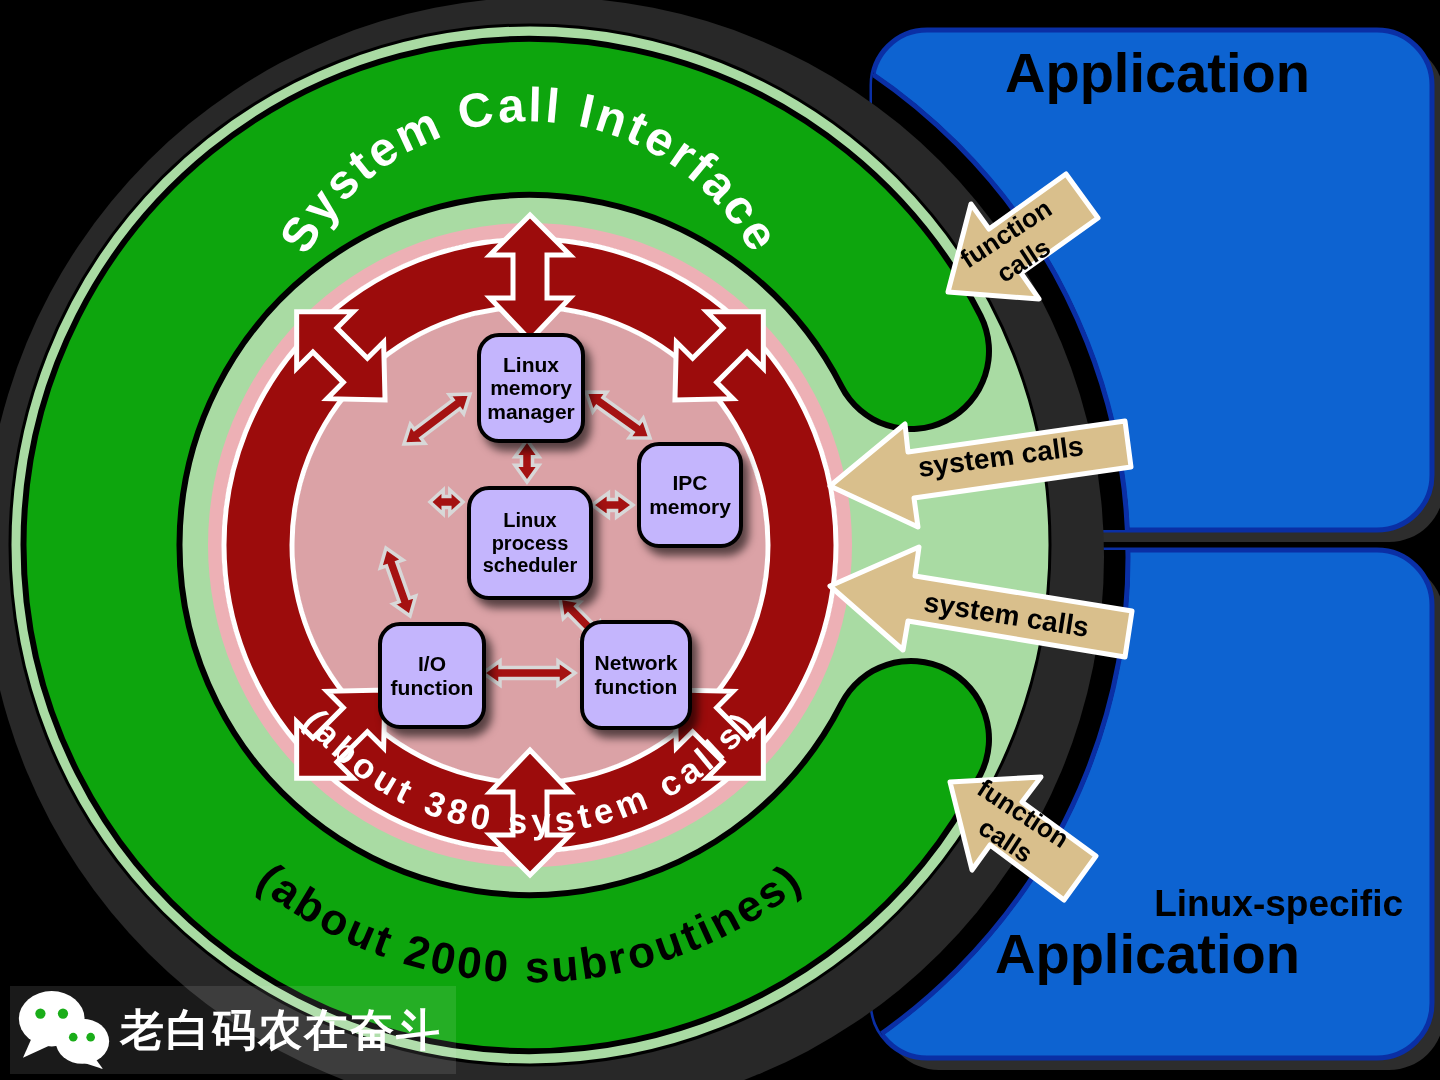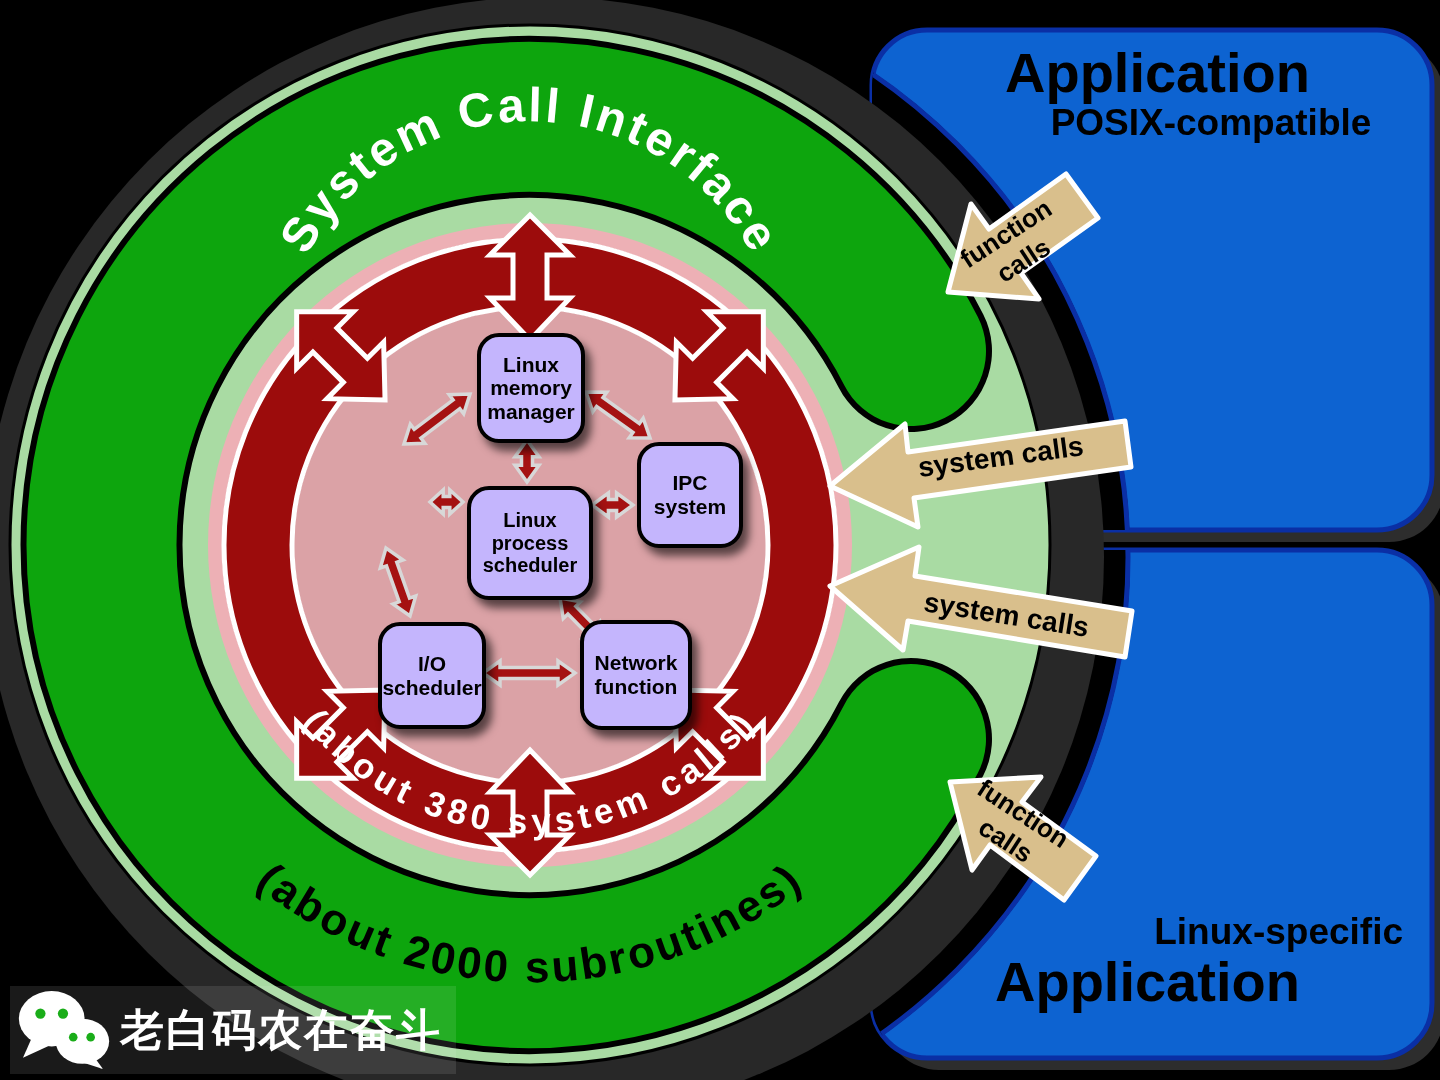--- a/index.html
+++ b/index.html
@@ -113,34 +113,33 @@
         <text y="-6">function</text>
         <text y="26">calls</text>
       </g>
     </g>
   </svg>
 
   <div class="kbox" style="left:477px;top:333px;width:100px;height:102px;">Linux
 memory
 manager</div>
   <div class="kbox" style="left:637px;top:442px;width:98px;height:98px;">IPC
-system</div>
+memory</div>
   <div class="kbox" style="left:467px;top:486px;width:118px;height:106px;font-size:20px;">Linux
 process
 scheduler</div>
   <div class="kbox" style="left:378px;top:622px;width:100px;height:99px;">I/O
-scheduler</div>
+function</div>
   <div class="kbox" style="left:580px;top:620px;width:104px;height:102px;">Network
 function</div>
 
   <div class="apptext" id="app-top" style="left:1005px;top:44px;width:412px;">
     <div class="app-big">Application</div>
-    <div class="app-small">POSIX-compatible</div>
   </div>
-  <div class="apptext" id="app-bottom" style="left:995px;top:884px;width:422px;margin-top:28px;">
+  <div class="apptext" id="app-bottom" style="left:995px;top:884px;width:422px;">
     <div class="app-small">Linux-specific</div>
     <div class="app-big">Application</div>
   </div>
 
   <div id="watermark">
     <svg width="96" height="80" viewBox="0 0 92 78">
       <ellipse cx="34" cy="28" rx="32" ry="27" fill="#fff"></ellipse>
       <path d="M14,48 L6,66 L32,54 Z" fill="#fff"></path>
       <circle cx="23" cy="23" r="5" fill="#1aad19"></circle>
       <circle cx="45" cy="23" r="5" fill="#1aad19"></circle>

